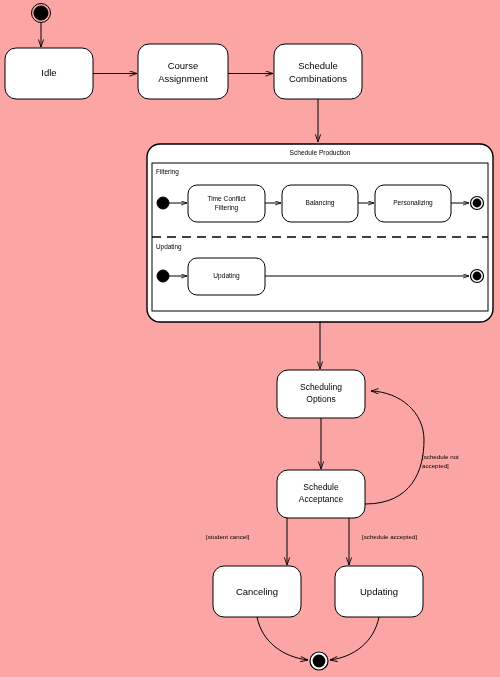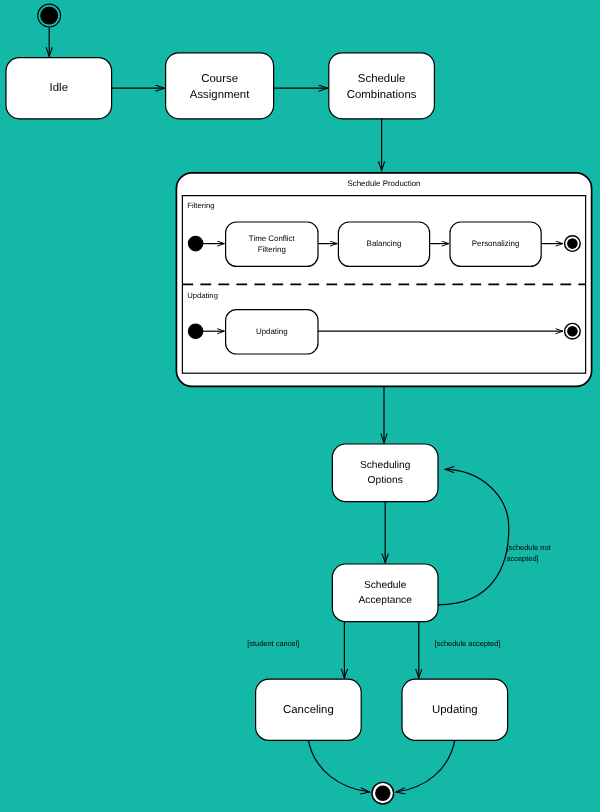--- a/index.html
+++ b/index.html
@@ -11,21 +11,21 @@
   body {
     width: 500px;
     height: 677px;
     font-family: "Liberation Sans", sans-serif;
     overflow: hidden;
   }
   #diagram-root {
     position: relative;
     width: 500px;
     height: 677px;
-    background: #14b8a6;
+    background: #fca5a5;
   }
   svg#uml-canvas {
     display: block;
     width: 500px;
     height: 677px;
     shape-rendering: geometricPrecision;
   }
   .state-box {
     fill: #ffffff;
     stroke: #000000;

